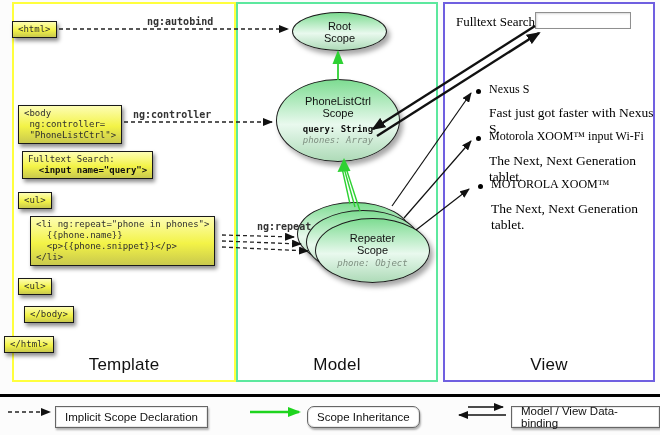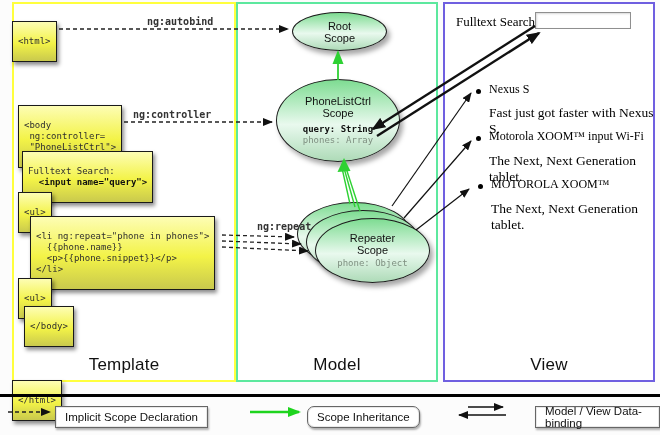--- a/index.html
+++ b/index.html
@@ -12,34 +12,34 @@
   .panel.model{left:236px;width:198px;border-color:#5ce89e;}
   .panel.view{left:443px;width:208px;border-color:#6f5fe0;}
   .panel-label{position:absolute;bottom:5px;left:0;width:100%;text-align:center;
     font-size:17px;color:#111;letter-spacing:.2px;}
 
   
   .code-box{position:absolute;z-index:2;
     background:linear-gradient(180deg,#fdfdb4 0%,#f3f347 55%,#c9c94d 100%);
     border:1px solid #1a1a1a;box-shadow:2px 3px 4px rgba(0,0,0,.45);
     font-family:"DejaVu Sans Mono",monospace;font-size:9px;line-height:11px;
-    color:#2e2e2e;padding:14px 5px;}
+    color:#2e2e2e;padding:2px 5px;}
   .code-box div{white-space:pre;}
   .code-box .b{font-weight:bold;color:#111;}
 
   
   .scope{position:absolute;z-index:2;border-radius:50%;
     border:1.5px solid #1c1c1c;box-shadow:3px 4px 5px rgba(0,0,0,.35);
     background:linear-gradient(180deg,#7edc92 0%,#e9f9ee 55%,#aedbb8 100%);
     display:flex;flex-direction:column;align-items:center;justify-content:center;
     text-align:center;}
   .scope .t{font-size:11px;line-height:12px;color:#111;}
   .scope .prop{font-family:"DejaVu Sans Mono",monospace;font-size:9px;line-height:11px;}
   .scope .prop.q{font-weight:bold;color:#111;}
-  .scope .prop.g{color:#7e8f80;}
+  .scope .prop.g{color:#7e8f80;font-style:italic;}
 
   
   .arrow-label{position:absolute;z-index:6;font-family:"DejaVu Sans Mono",monospace;
     font-weight:bold;font-size:10px;color:#333;}
 
   
   .serif{font-family:"Liberation Serif",serif;color:#000;}
   .search-label{position:absolute;left:456px;top:14px;font-size:13px;z-index:2;}
   .search-input{position:absolute;left:535px;top:12px;width:88px;height:15px;z-index:2;
     border:1px solid #8f8f8f;background:#fff;box-shadow:inset 1px 1px 2px rgba(0,0,0,.15);
@@ -97,21 +97,21 @@
   </div>
 
   <div class="code-box" style="left:18px;top:278px;">
     <div>&lt;ul&gt;</div>
   </div>
 
   <div class="code-box" style="left:24px;top:306px;">
     <div>&lt;/body&gt;</div>
   </div>
 
-  <div class="code-box" style="left:12px;top:336px;margin-top:44px;">
+  <div class="code-box" style="left:4px;top:336px;">
     <div>&lt;/html&gt;</div>
   </div>
 
   <div class="arrow-label" style="left:147px;top:16px;">ng:autobind</div>
   <div class="arrow-label" style="left:133px;top:109px;">ng:controller</div>
   <div class="arrow-label" style="left:237px;top:221px;padding-left:20px;">ng:repeat</div>
 
   <div class="scope" style="left:292px;top:12px;width:93px;height:37px;">
     <div class="t">Root</div>
     <div class="t">Scope</div>
@@ -148,21 +148,21 @@
   <div class="bullet" style="left:478px;top:184px;"></div>
   <div class="serif v-title" style="left:491px;top:177px;">MOTOROLA XOOM™</div>
   <div class="serif v-snippet" style="left:491px;top:201px;">The Next, Next Generation tablet.</div>
 
   <div class="lg-box" style="left:55px;">
     <span>Implicit Scope Declaration</span>
   </div>
   <div class="lg-box" style="left:307px;border-radius:7px;">
     <span>Scope Inheritance</span>
   </div>
-  <div class="lg-box" style="left:511px;margin-left:24px;">
+  <div class="lg-box" style="left:511px;">
     <span>Model / View Data-binding</span>
   </div>
 
   <svg class="overlay" width="660" height="435" viewBox="0 0 660 435">
     <defs>
       <marker id="mkb" markerUnits="userSpaceOnUse" markerWidth="10" markerHeight="8" refX="9" refY="4" orient="auto">
         <path d="M0,0 L10,4 L0,8 z" fill="#111"></path>
       </marker>
       <marker id="mkbBig" markerUnits="userSpaceOnUse" markerWidth="14" markerHeight="11" refX="12" refY="5.5" orient="auto">
         <path d="M0,0 L14,5.5 L0,11 z" fill="#111"></path>

